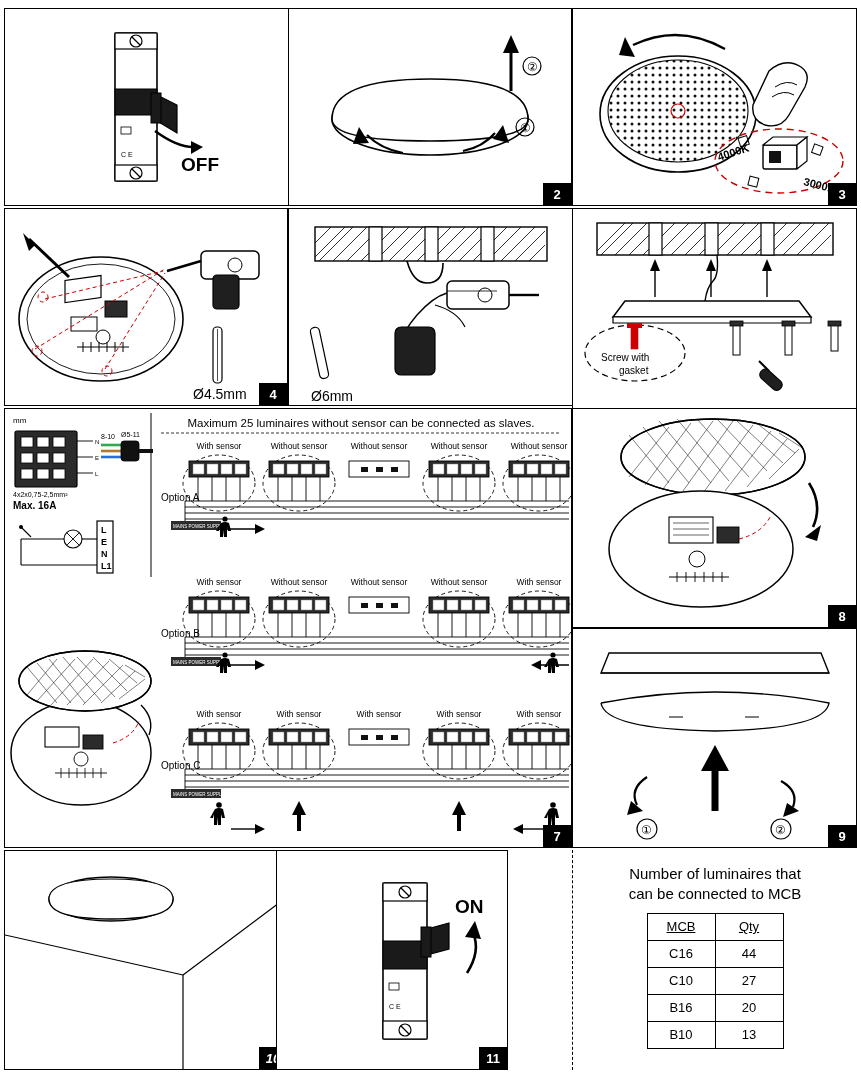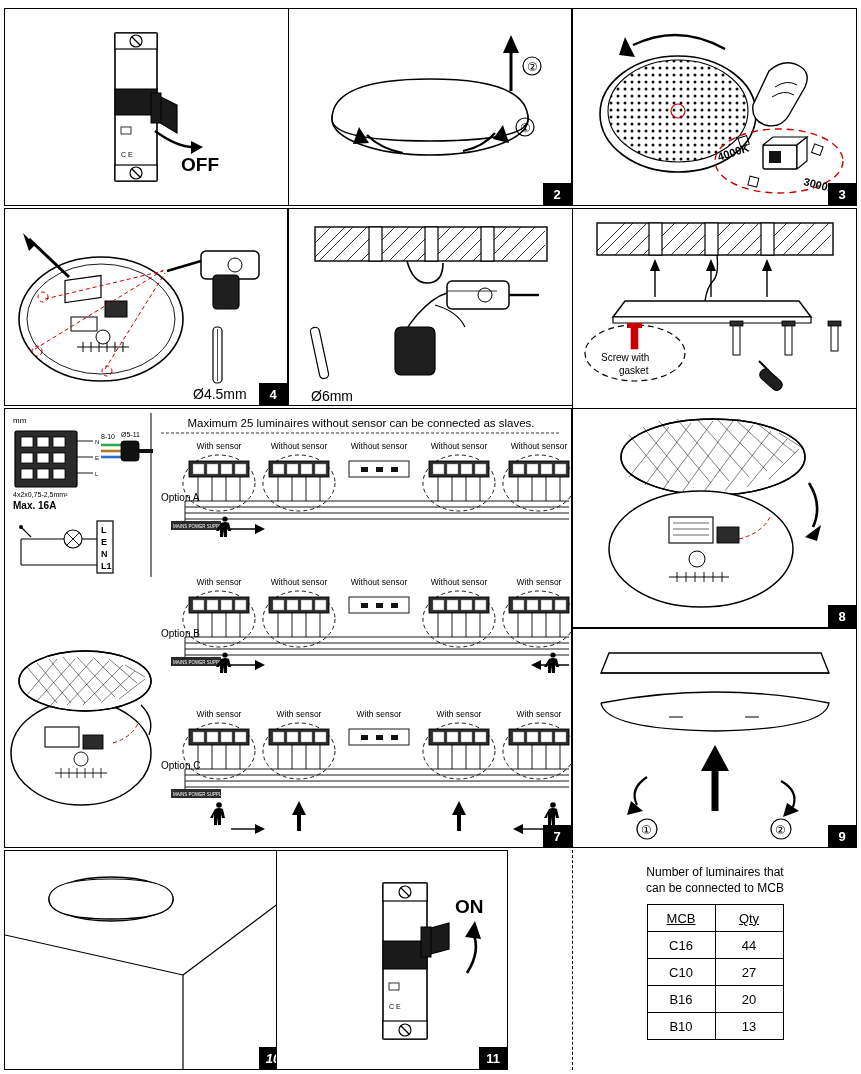--- a/index.html
+++ b/index.html
@@ -44,21 +44,21 @@
     fill: #000;
   }
   .lbl-b { font-weight: bold; }
   .tiny { font-size: 7px; }
   .tiny2 { font-size: 6px; }
   .mini { font-size: 8px; }
 
   
   .tbl-title {
     text-align: center;
-    font-size: 12px;
+    font-size: 15px;
     line-height: 1.35;
     margin: 14px 10px 8px 10px;
     color: #000;
   }
   table.mcb {
     border-collapse: collapse;
     margin: 0 auto;
   }
   table.mcb td, table.mcb th {
     border: 1px solid #000;

